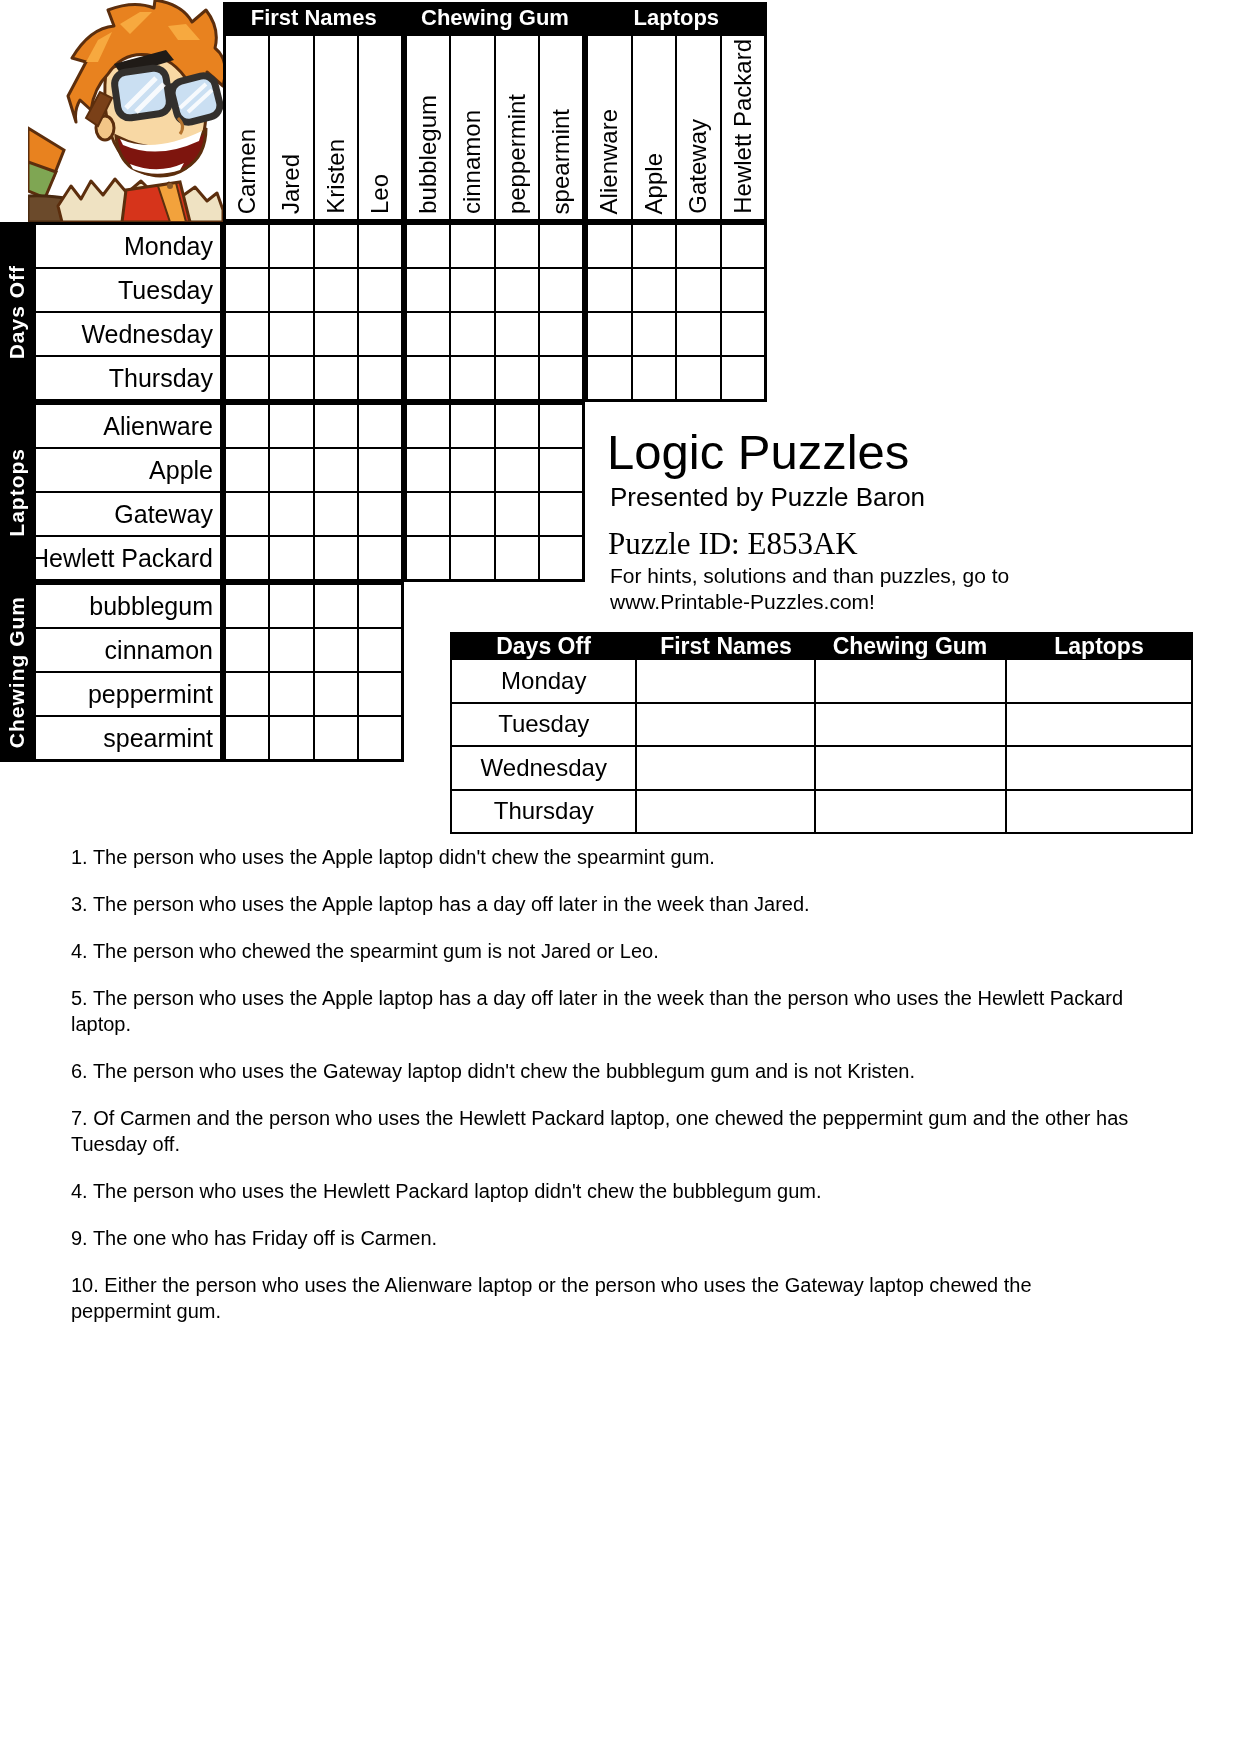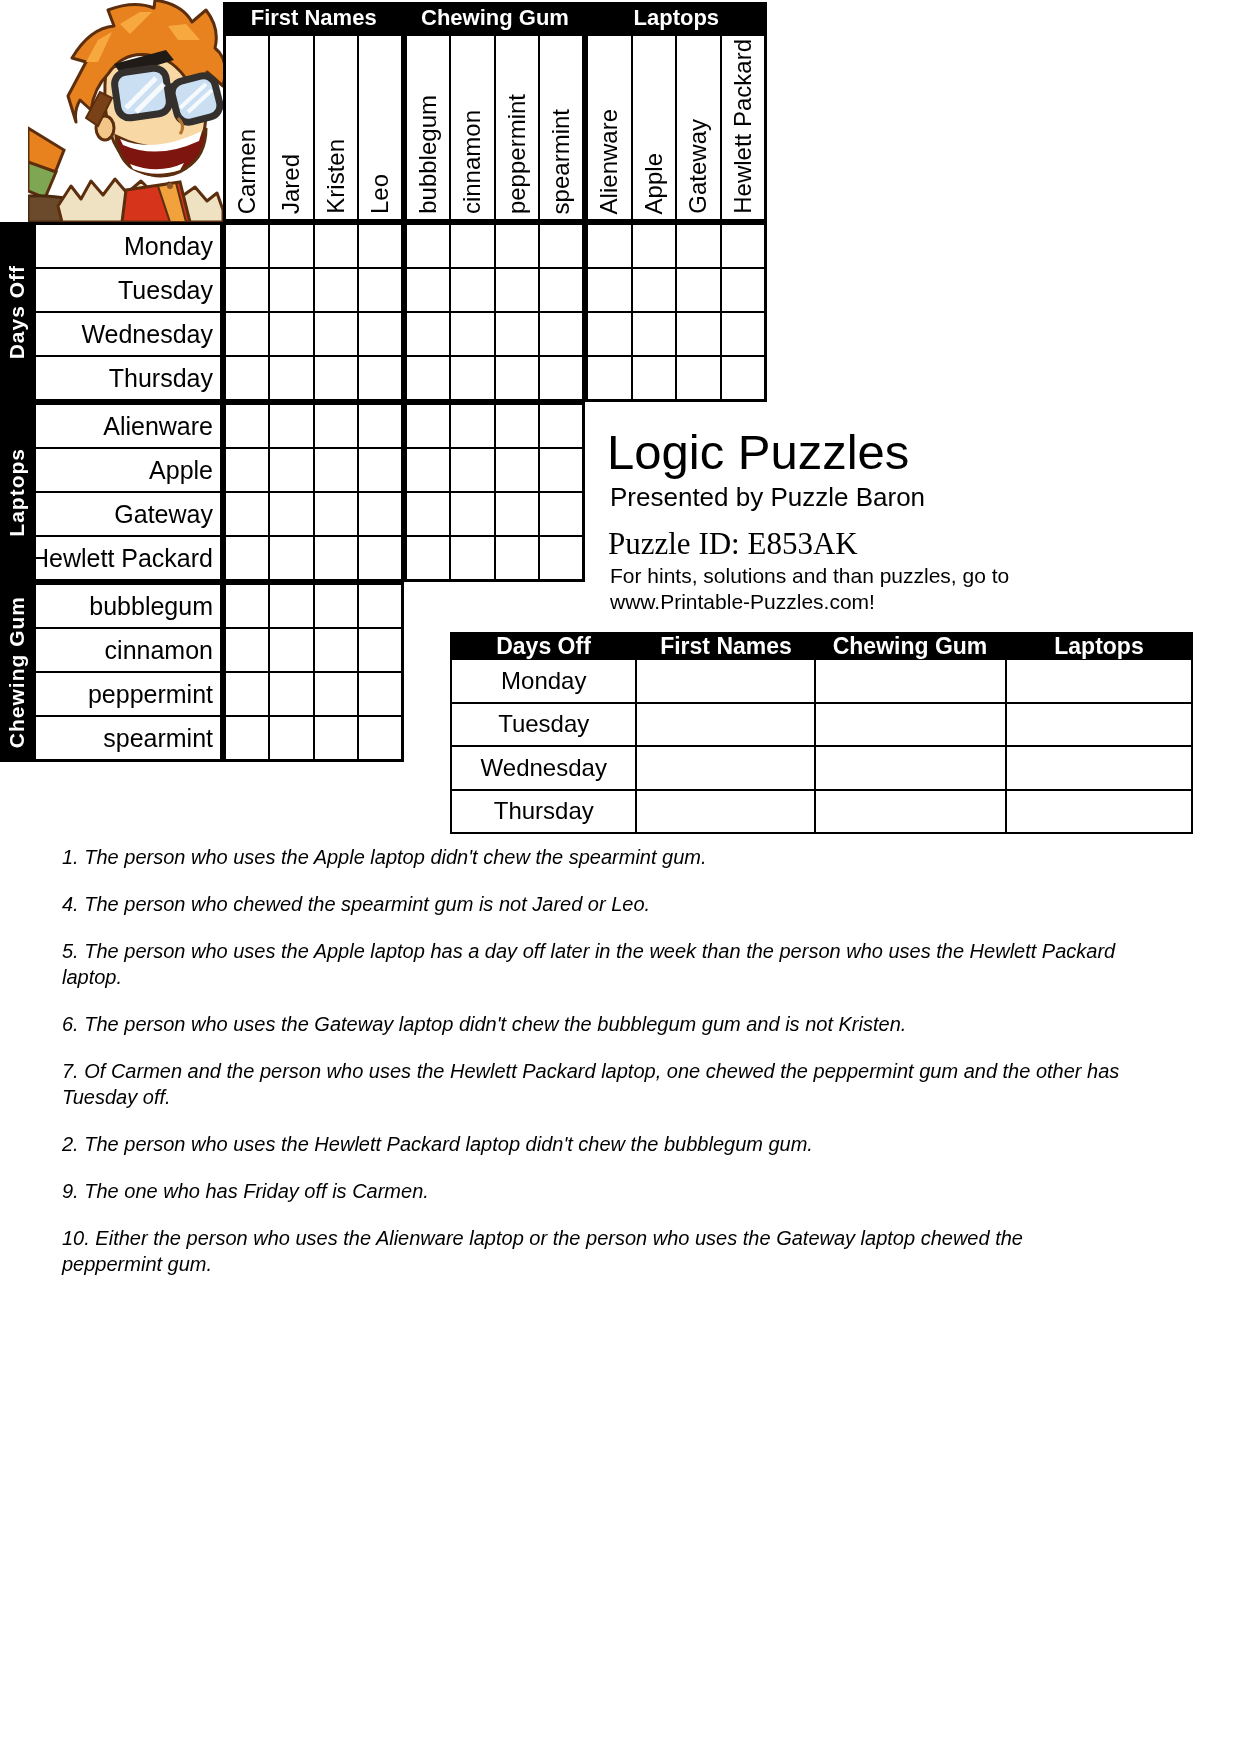--- a/index.html
+++ b/index.html
@@ -50,21 +50,21 @@
   #at-header{height:28px;background:#000;display:flex;}
   #at-header div{display:flex;align-items:center;justify-content:center;color:#fff;
                  font-weight:bold;font-size:23px;}
   .atc-0{width:187px;} .atc-1{width:178px;} .atc-2{width:190px;} .atc-3{width:188px;}
   #at-body{box-sizing:border-box;border:2px solid #000;border-top:none;background:#000;
            display:grid;grid-template-columns:185fr 178fr 190fr 186fr;
            grid-template-rows:repeat(4,1fr);gap:2px;height:174px;}
   #at-body div{background:#fff;display:flex;align-items:center;justify-content:center;font-size:24px;}
 
   
-  #clues{position:absolute;left:62px;top:844px;width:1104px;font-style:italic;}
+  #clues{position:absolute;left:71px;top:844px;width:1104px;}
   #clues p{margin:0 0 21px 0;font-size:20px;line-height:26px;white-space:pre-line;}
 </style>
 </head>
 <body>
 
 <div id="page">
 
   <svg id="mascot" viewBox="0 0 196 222" aria-hidden="true">
     <polygon points="0,128 36,150 25,178 0,168" fill="#e8821f" stroke="#5c2e0d" stroke-width="3"></polygon>
     <polygon points="0,162 28,172 17,198 0,191" fill="#7fa653" stroke="#5c2e0d" stroke-width="3"></polygon>
@@ -309,25 +309,26 @@
       <div></div>
       <div>Thursday</div>
       <div></div>
       <div></div>
       <div></div>
     </div>
   </div>
 
   <div id="clues">
     <p>1. The person who uses the Apple laptop didn't chew the spearmint gum.</p>
+    <p>3. The person who uses the Apple laptop has a day off later in the week than Jared.</p>
     <p>4. The person who chewed the spearmint gum is not Jared or Leo.</p>
     <p>5. The person who uses the Apple laptop has a day off later in the week than the person who uses the Hewlett Packard
 laptop.</p>
     <p>6. The person who uses the Gateway laptop didn't chew the bubblegum gum and is not Kristen.</p>
     <p>7. Of Carmen and the person who uses the Hewlett Packard laptop, one chewed the peppermint gum and the other has
 Tuesday off.</p>
-    <p>2. The person who uses the Hewlett Packard laptop didn't chew the bubblegum gum.</p>
+    <p>4. The person who uses the Hewlett Packard laptop didn't chew the bubblegum gum.</p>
     <p>9. The one who has Friday off is Carmen.</p>
     <p>10. Either the person who uses the Alienware laptop or the person who uses the Gateway laptop chewed the
 peppermint gum.</p>
   </div>
 
 </div>
 
 </body></html>

